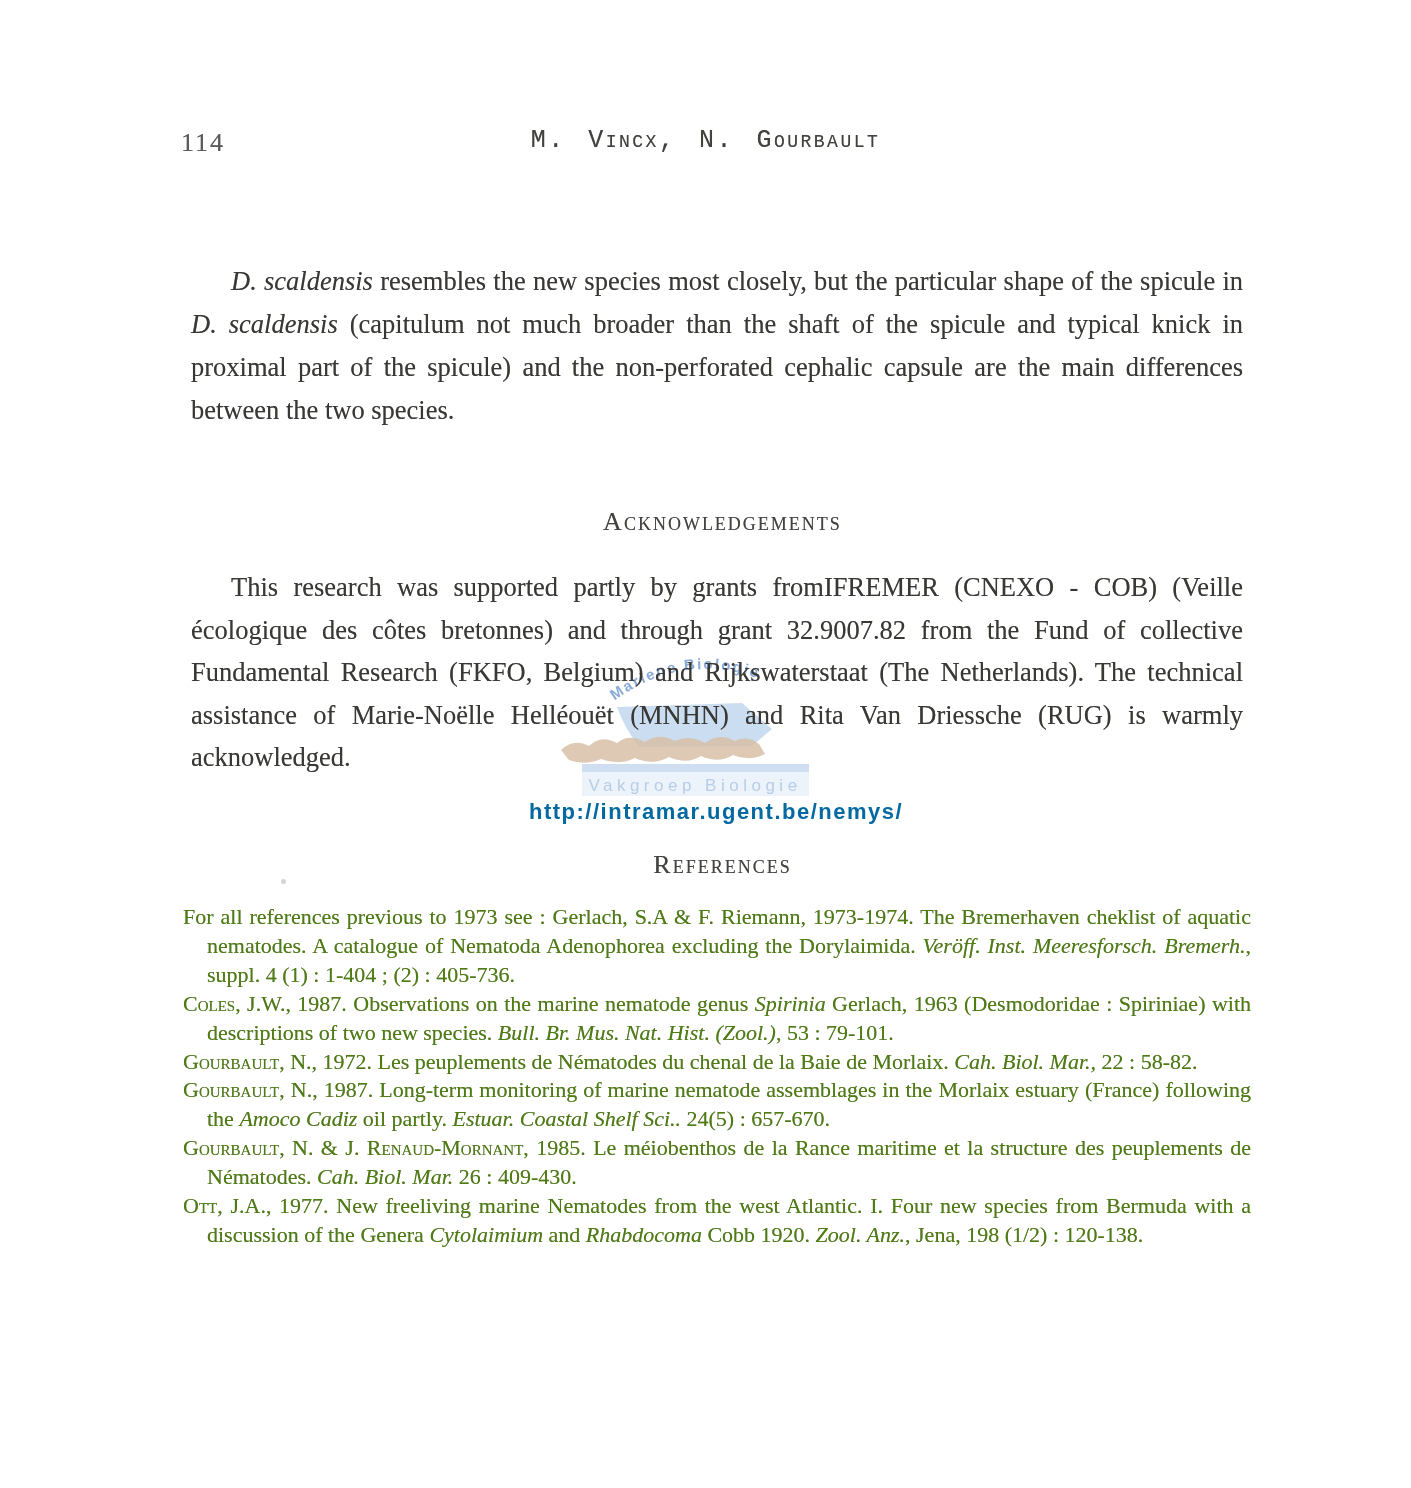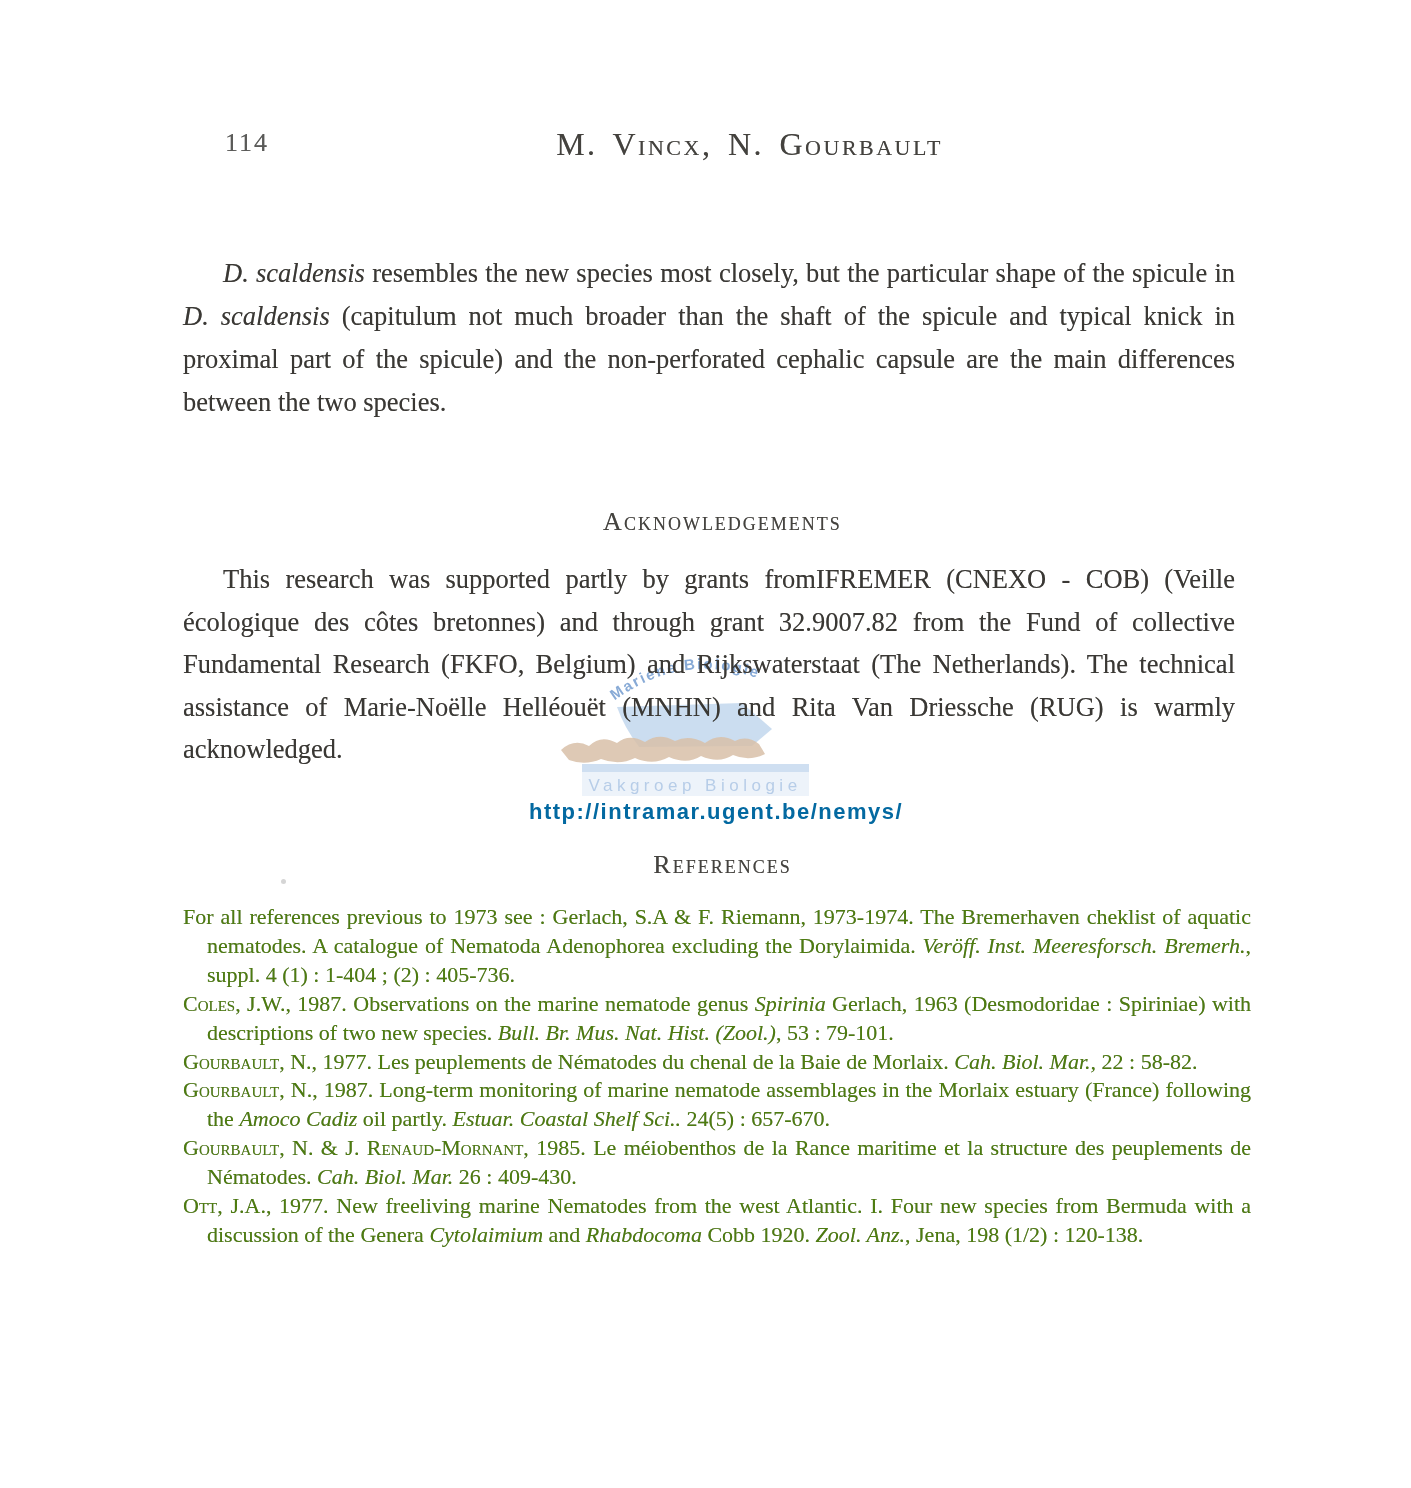--- a/index.html
+++ b/index.html
@@ -6,40 +6,40 @@
   .page {
     position: relative;
     width: 1411px;
     height: 1488px;
     margin: 0 auto;
     background: #ffffff;
     overflow: hidden;
     font-family: "Liberation Serif", serif;
     color: #35332f;
   }
-  .soft { text-shadow: 0 0 0.5px rgba(40,40,40,0.45); margin-left: 44px; }
+  .soft { text-shadow: 0 0 0.5px rgba(40,40,40,0.45); }
 
   
   .page-number {
     position: absolute; top: 128px; left: 181px;
     font-size: 26px; color: #5a5a58; letter-spacing: 2px; z-index: 2;
   }
   .running-head {
     position: absolute; top: 126px; left: 0; width: 1411px;
-    text-align: center; font-size: 32px;
+    text-align: center; font-size: 25px;
     font-variant: small-caps; letter-spacing: 2.5px; word-spacing: 5px;
-    color: #44423e; z-index: 2;
+    color: #44423e; z-index: 2; font-family: Liberation Mono, monospace;
   }
 
   
   .body-para {
     position: absolute; left: 183px; width: 1052px;
     font-size: 26.5px; line-height: 43px;
     text-align: justify; text-indent: 40px;
-    margin: 0; z-index: 2; color: #3a3834;
+    margin: 8px; z-index: 2; color: #3a3834;
   }
   .para-main { top: 252px; }
   .para-ack  { top: 558px; line-height: 42.5px; }
 
   
   .section-heading {
     position: absolute; left: 0; width: 1411px; text-align: center;
     font-size: 26px; font-weight: normal;
     font-variant: small-caps; letter-spacing: 2px; word-spacing: 3px;
     color: #45433f; margin: 17px; z-index: 2;
@@ -123,19 +123,19 @@
     <div class="wm-url">http://intramar.ugent.be/nemys/</div>
   </div>
 
   <h2 class="section-heading heading-ref soft">References</h2>
 
   <div class="speck"></div>
 
   <div class="references">
     <p class="ref soft"><span>For all references previous to 1973 see : Gerlach, S.A &amp; F. Riemann, 1973-1974. The Bremerhaven cheklist of aquatic nematodes. A catalogue of Nematoda Adenophorea excluding the Dorylaimida. </span><span class="seg-i">Veröff. Inst. Meeresforsch. Bremerh.</span><span>, suppl. 4 (1) : 1-404 ; (2) : 405-736.</span></p>
     <p class="ref soft"><span class="seg-sc">Coles</span><span>, J.W., 1987. Observations on the marine nematode genus </span><span class="seg-i">Spirinia</span><span> Gerlach, 1963 (Desmodoridae : Spiriniae) with descriptions of two new species. </span><span class="seg-i">Bull. Br. Mus. Nat. Hist. (Zool.)</span><span>, 53 : 79-101.</span></p>
-    <p class="ref soft"><span class="seg-sc">Gourbault</span><span>, N., 1977. Les peuplements de Nématodes du chenal de la Baie de Morlaix. </span><span class="seg-i">Cah. Biol. Mar.,</span><span>  22 : 58-82.</span></p>
+    <p class="ref soft"><span class="seg-sc">Gourbault</span><span>, N., 1972. Les peuplements de Nématodes du chenal de la Baie de Morlaix. </span><span class="seg-i">Cah. Biol. Mar.,</span><span>  22 : 58-82.</span></p>
     <p class="ref soft"><span class="seg-sc">Gourbault</span><span>, N., 1987. Long-term monitoring of marine nematode assemblages in the Morlaix estuary (France) following the </span><span class="seg-i">Amoco Cadiz</span><span> oil partly. </span><span class="seg-i">Estuar. Coastal Shelf Sci..</span><span>  24(5) : 657-670.</span></p>
     <p class="ref soft"><span class="seg-sc">Gourbault</span><span>, N. &amp; J. </span><span class="seg-sc">Renaud-Mornant</span><span>, 1985. Le méiobenthos de la Rance maritime et la structure des peuplements de Nématodes. </span><span class="seg-i">Cah. Biol. Mar.</span><span> 26 : 409-430.</span></p>
     <p class="ref soft"><span class="seg-sc">Ott</span><span>, J.A., 1977. New freeliving marine Nematodes from the west Atlantic. I. Four new species from Bermuda with a discussion of the Genera </span><span class="seg-i">Cytolaimium</span><span>  and </span><span class="seg-i">Rhabdocoma</span><span>  Cobb 1920. </span><span class="seg-i">Zool. Anz.</span><span>, Jena, 198 (1/2) : 120-138.</span></p>
   </div>
 
 </div>
 
 </body></html>

